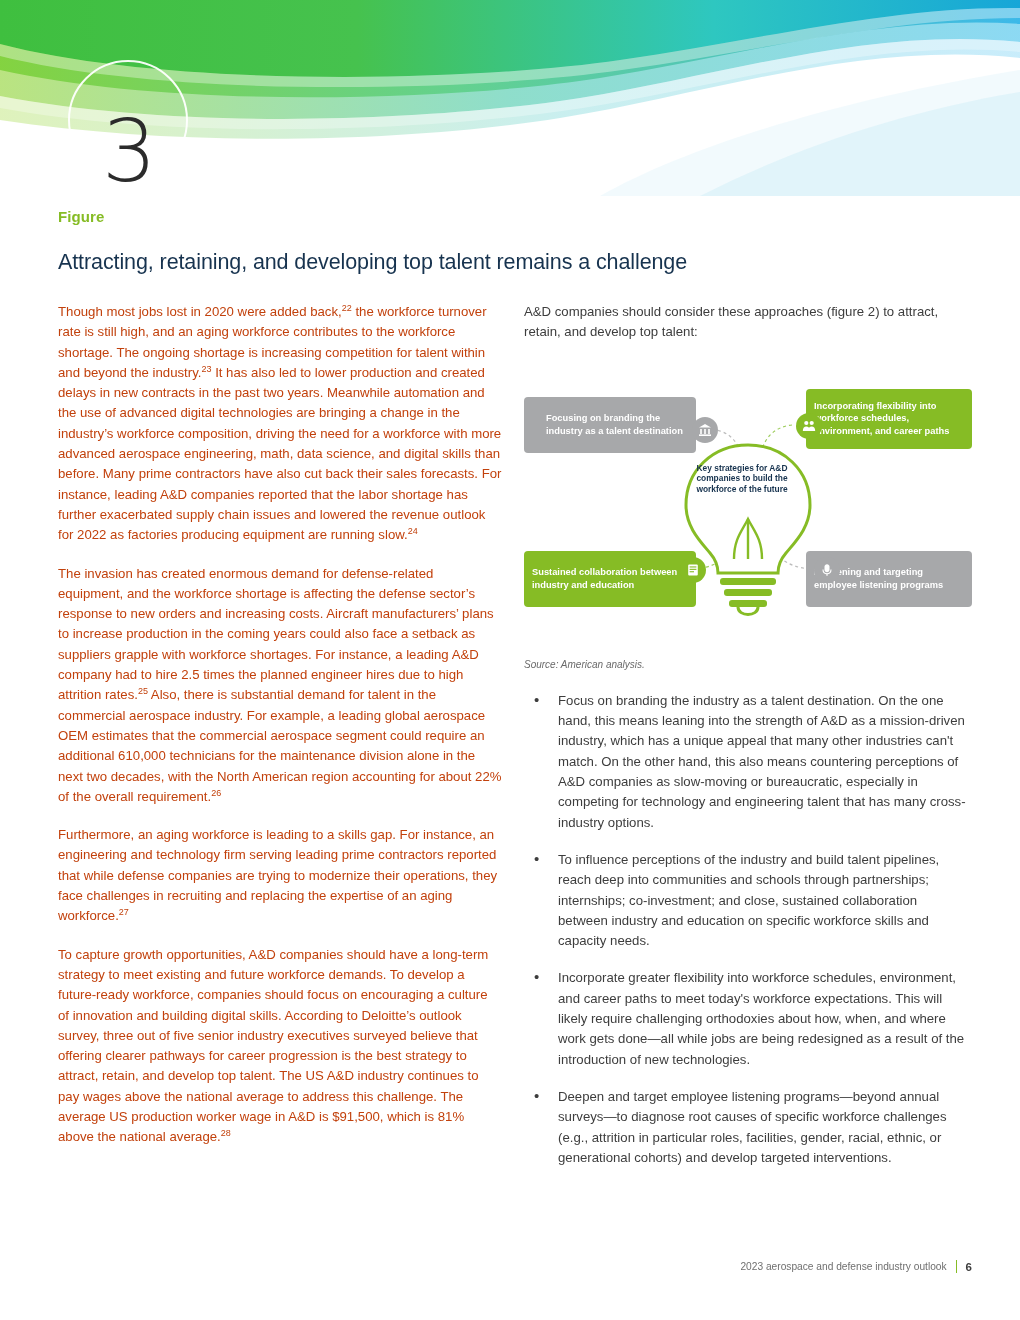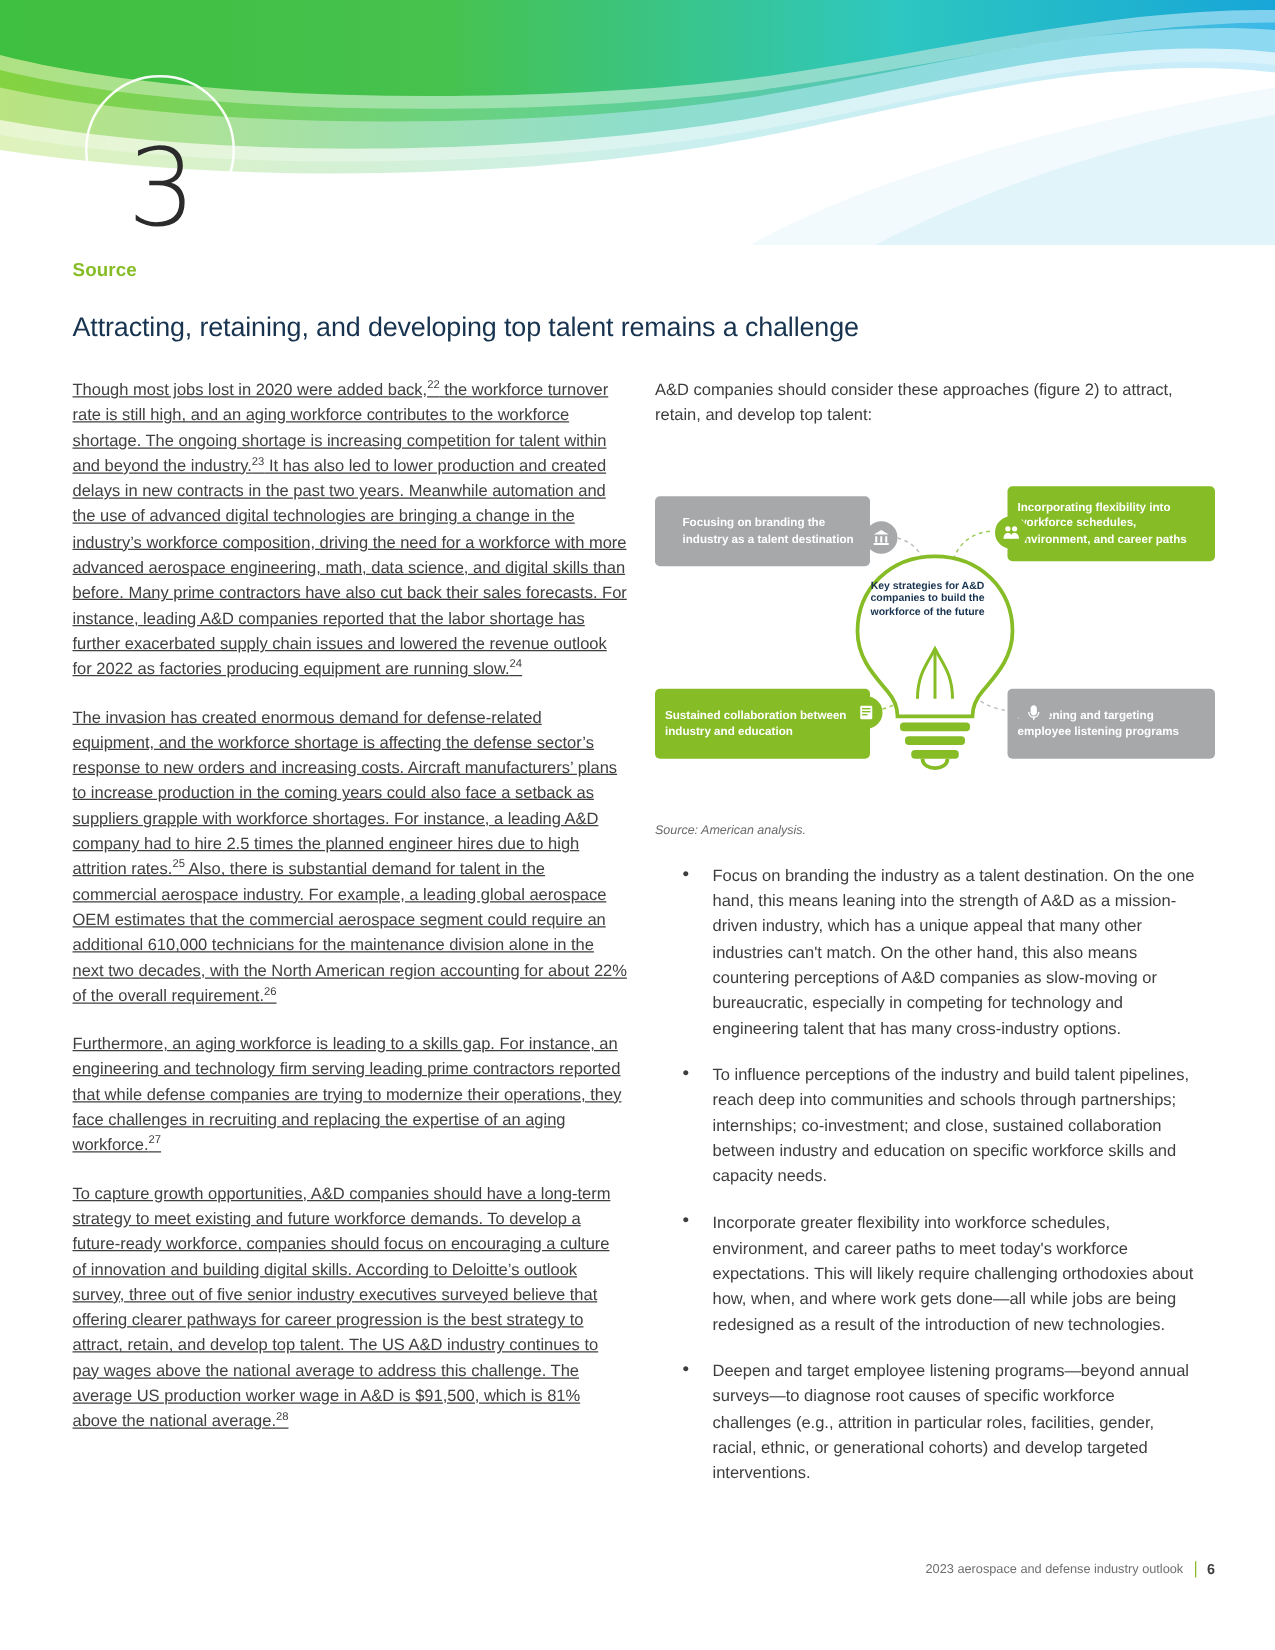--- a/index.html
+++ b/index.html
@@ -72,22 +72,21 @@
   }
 
   
   .col-left {
     position: absolute;
     left: 58px;
     top: 302px;
     width: 444px;
     font-size: 13.2px;
     line-height: 20.3px;
-    color: #404040;
-    text-decoration: underline;
+    color: #c2410c;
   }
   .col-right {
     position: absolute;
     left: 524px;
     top: 302px;
     width: 448px;
     font-size: 13.2px;
     line-height: 20.3px;
     color: #3d3d3d;
   }
@@ -163,21 +162,21 @@
   .source {
     font-size: 10px;
     font-style: italic;
     color: #6a6a6a;
     margin: 4px 0 16px 0;
   }
 
   
   ul.bullets {
     list-style: none;
-    margin: 16px;
+    margin: 4px;
     padding: 0;
   }
   ul.bullets li {
     position: relative;
     padding-left: 30px;
     margin-bottom: 17px;
     font-size: 13.2px;
     line-height: 20.3px;
   }
   ul.bullets li:before {
@@ -186,21 +185,21 @@
     left: 6px;
     top: -1px;
     font-size: 15px;
     color: #3d3d3d;
   }
 
   
   .footer {
     position: absolute;
     right: 48px;
-    bottom: 58px;
+    bottom: 47px;
     font-size: 10.2px;
     color: #6f6f6f;
     display: flex;
     align-items: center;
     gap: 9px;
   }
   .footer .rule {
     display: inline-block;
     width: 1px;
     height: 13px;
@@ -250,21 +249,21 @@
     <path d="M600,196 C700,140 860,96 1020,70 L1020,196 Z" fill="#e8f6fb" opacity="0.55"></path>
     <path d="M700,196 C790,150 900,112 1020,92 L1020,196 Z" fill="#d6f0f8" opacity="0.6"></path>
   </svg>
 </div>
 
 <div class="num-wrap">
   <div class="num-circle"></div>
   <div class="num-digit">3</div>
 </div>
 
-<div class="kicker">Source</div>
+<div class="kicker">Figure</div>
 <h1 class="headline">Attracting, retaining, and developing top talent remains a challenge</h1>
 
 <div class="col-left">
   <p>Though most jobs lost in 2020 were added back,<sup>22</sup> the workforce turnover rate is still high, and an aging workforce contributes to the workforce shortage. The ongoing shortage is increasing competition for talent within and beyond the industry.<sup>23</sup> It has also led to lower production and created delays in new contracts in the past two years. Meanwhile automation and the use of advanced digital technologies are bringing a change in the industry’s workforce composition, driving the need for a workforce with more advanced aerospace engineering, math, data science, and digital skills than before. Many prime contractors have also cut back their sales forecasts. For instance, leading A&amp;D companies reported that the labor shortage has further exacerbated supply chain issues and lowered the revenue outlook for 2022 as factories producing equipment are running slow.<sup>24</sup></p>
 
   <p>The invasion has created enormous demand for defense-related equipment, and the workforce shortage is affecting the defense sector’s response to new orders and increasing costs. Aircraft manufacturers’ plans to increase production in the coming years could also face a setback as suppliers grapple with workforce shortages. For instance, a leading A&amp;D company had to hire 2.5 times the planned engineer hires due to high attrition rates.<sup>25</sup> Also, there is substantial demand for talent in the commercial aerospace industry. For example, a leading global aerospace OEM estimates that the commercial aerospace segment could require an additional 610,000 technicians for the maintenance division alone in the next two decades, with the North American region accounting for about 22% of the overall requirement.<sup>26</sup></p>
 
   <p>Furthermore, an aging workforce is leading to a skills gap. For instance, an engineering and technology firm serving leading prime contractors reported that while defense companies are trying to modernize their operations, they face challenges in recruiting and replacing the expertise of an aging workforce.<sup>27</sup></p>
 
   <p>To capture growth opportunities, A&amp;D companies should have a long-term strategy to meet existing and future workforce demands. To develop a future-ready workforce, companies should focus on encouraging a culture of innovation and building digital skills. According to Deloitte’s outlook survey, three out of five senior industry executives surveyed believe that offering clearer pathways for career progression is the best strategy to attract, retain, and develop top talent. The US A&amp;D industry continues to pay wages above the national average to address this challenge. The average US production worker wage in A&amp;D is $91,500, which is 81% above the national average.<sup>28</sup></p>

